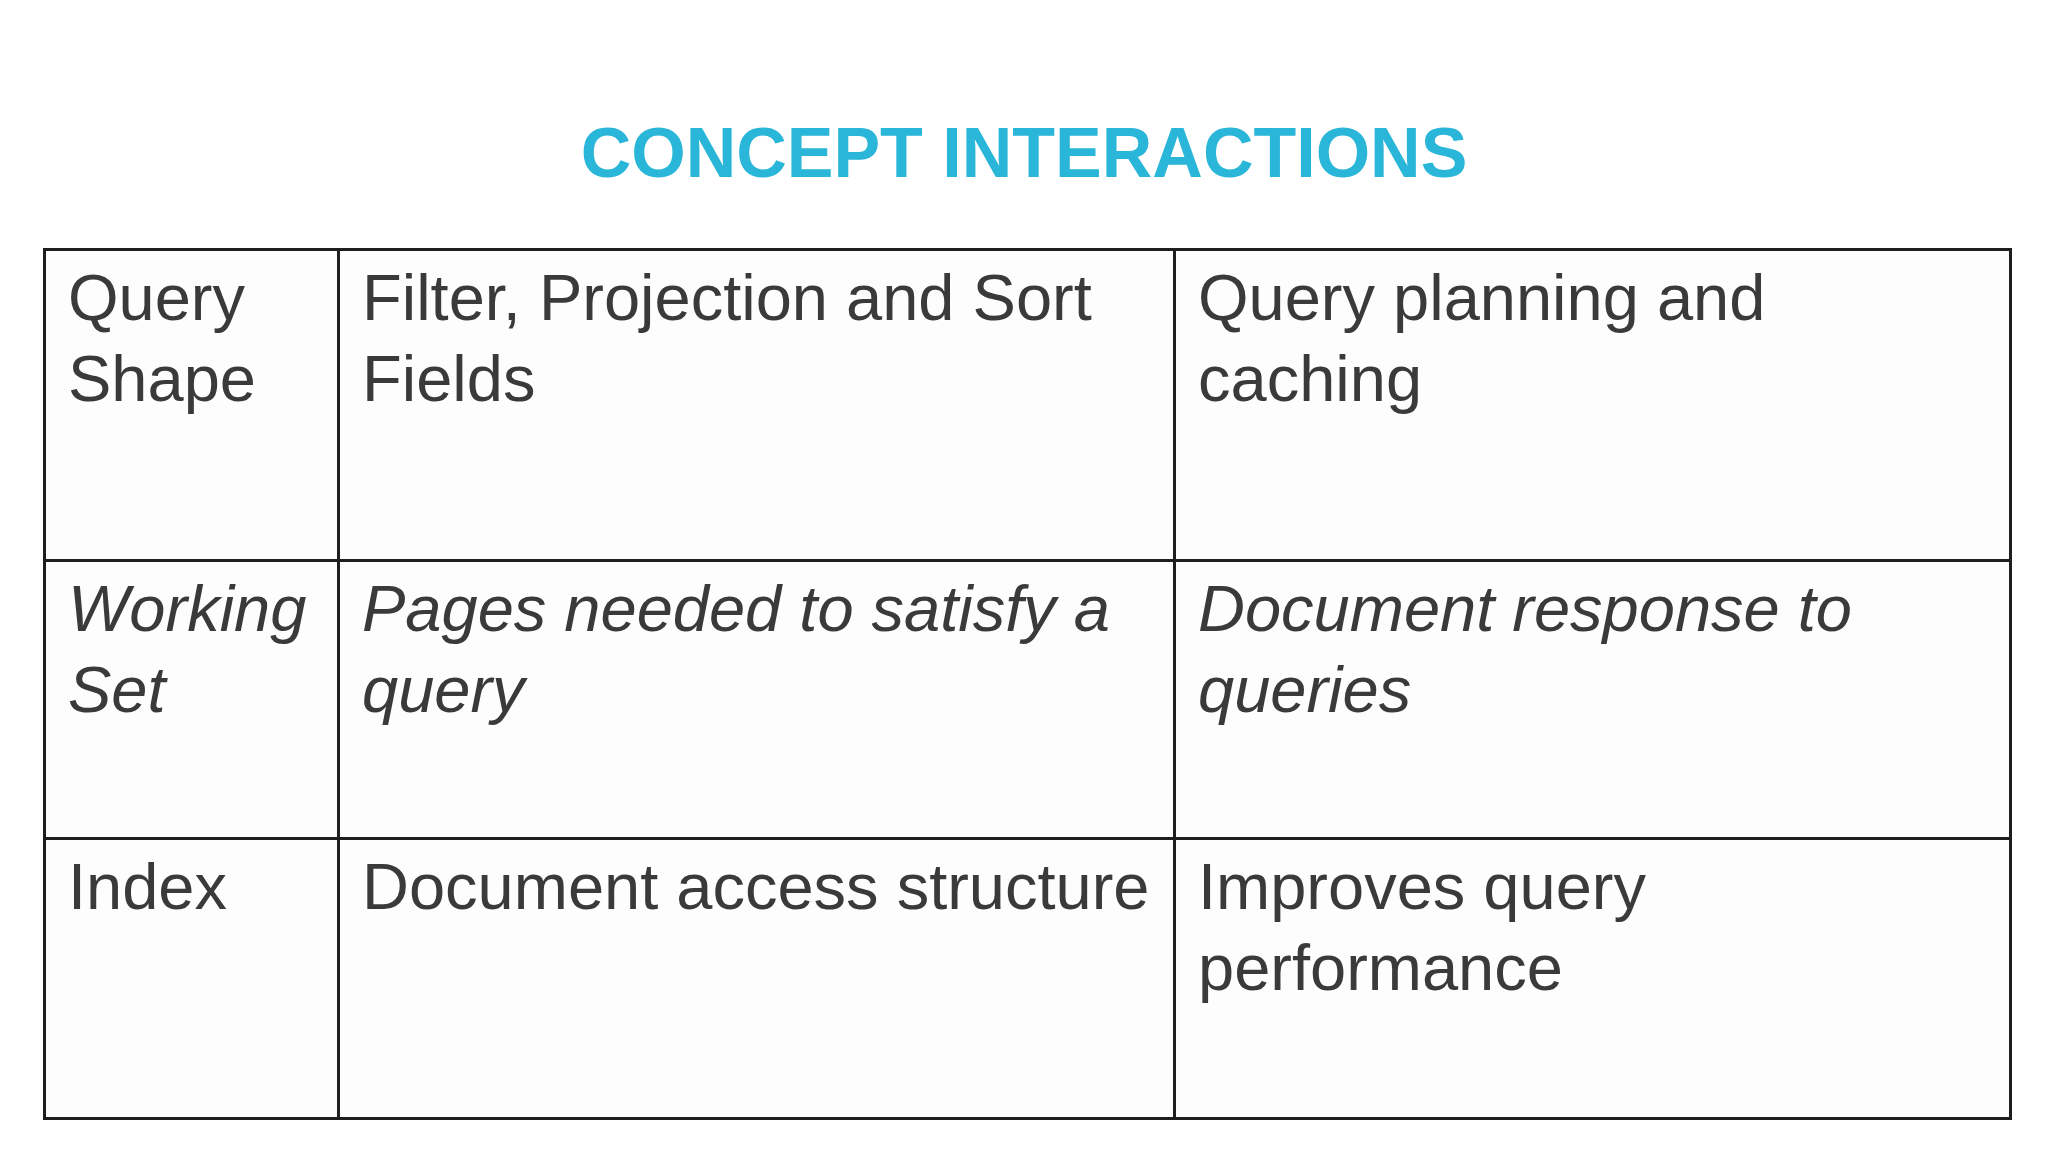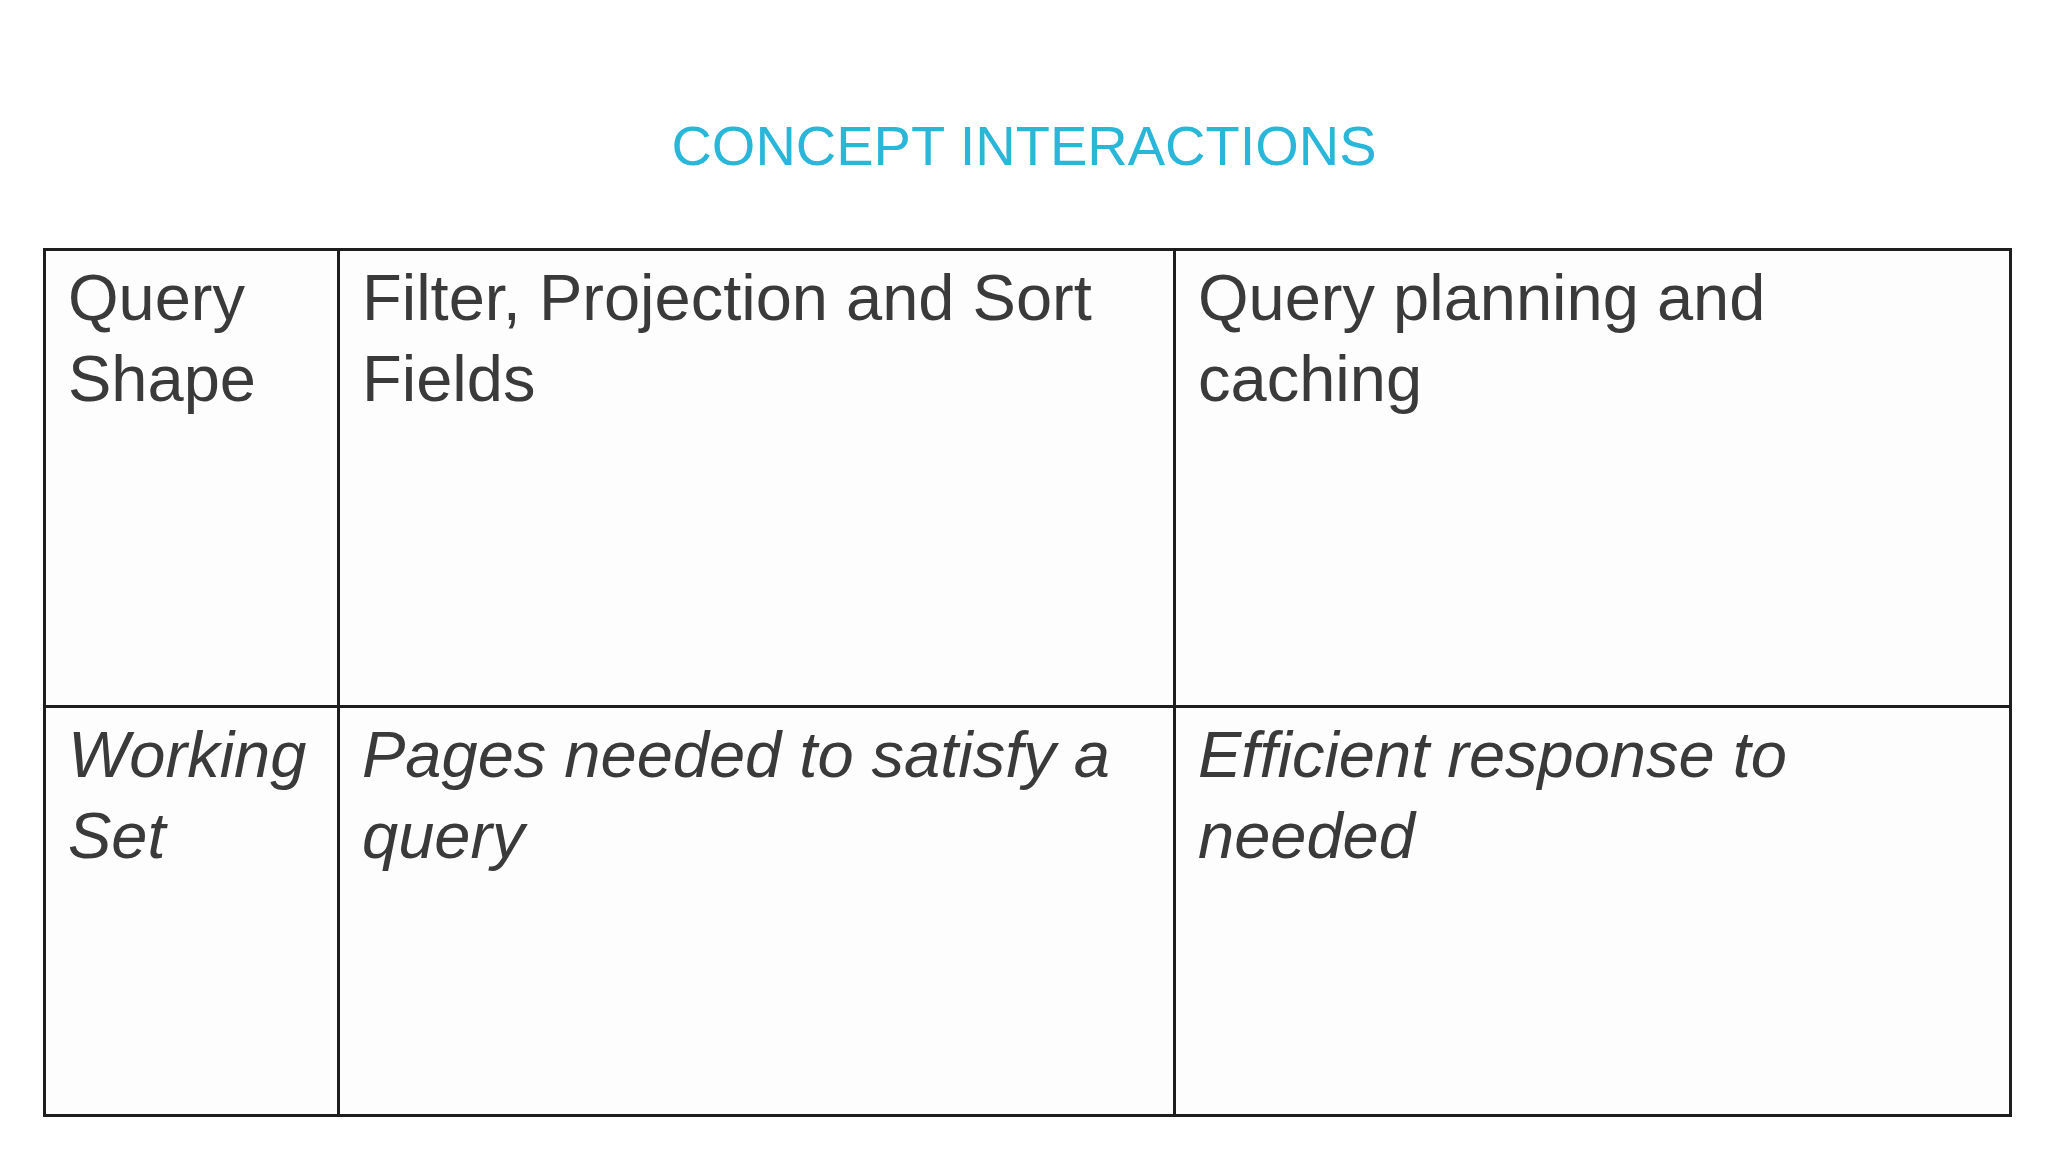--- a/index.html
+++ b/index.html
@@ -14,22 +14,22 @@
     position: relative;
     overflow: hidden;
   }
   .slide-title {
     position: absolute;
     top: 118px;
     left: 0;
     width: 100%;
     margin: 0;
     text-align: center;
-    font-size: 56px;
-    font-weight: 400;
+    font-size: 70px;
+    font-weight: 700;
     letter-spacing: 0px;
     line-height: 1;
     color: var(--title-color, #29b6d9);
   }
   .concept-table {
     position: absolute;
     left: 43px;
     top: 248px;
     width: 1966px;
     height: 869px;
@@ -67,16 +67,21 @@
   </colgroup>
   <tbody>
     <tr class="r1">
       <td>Query Shape</td>
       <td>Filter, Projection and Sort Fields</td>
       <td>Query planning and caching</td>
     </tr>
     <tr class="r2">
       <td>Working Set</td>
       <td>Pages needed to satisfy a query</td>
-      <td>Efficient response to needed</td>
+      <td>Document response to queries</td>
+    </tr>
+    <tr class="r3">
+      <td>Index</td>
+      <td>Document access structure</td>
+      <td>Improves query performance</td>
     </tr>
   </tbody>
 </table>
 
 </body></html>

